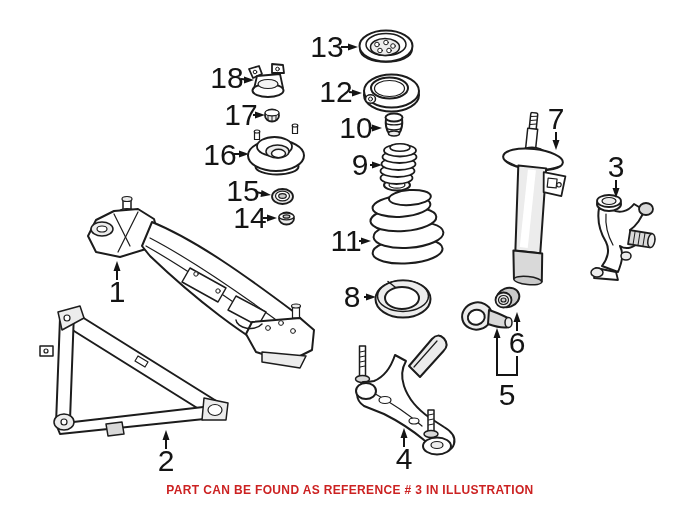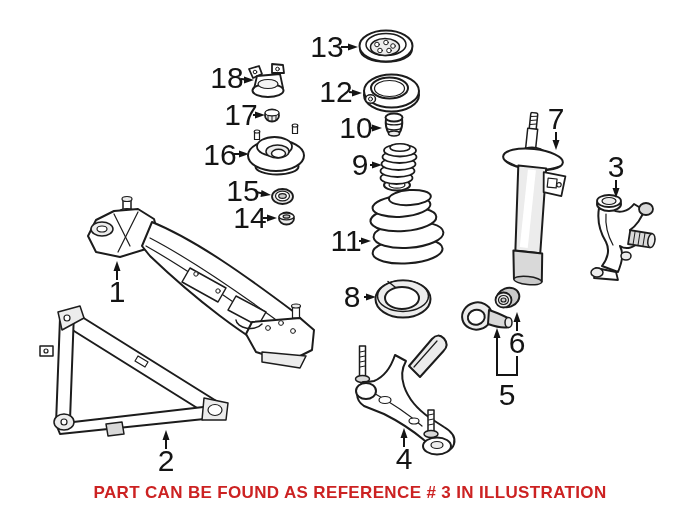--- a/index.html
+++ b/index.html
@@ -9,21 +9,21 @@
   }
   svg{display:block;}
   .num{font-family:"Liberation Sans","DejaVu Sans",sans-serif;font-size:30px;font-weight:400;fill:#141414;}
   .ol{stroke:#1c1c1c;stroke-linejoin:round;stroke-linecap:round;fill:#ffffff;}
   .s2{stroke-width:2;}  .s18{stroke-width:1.8;} .s15{stroke-width:1.5;} .s12{stroke-width:1.2;} .s1{stroke-width:1;}
   .fE{fill:#ececec;} .fD{fill:#d9d9d9;} .fC{fill:#c9c9c9;} .fF{fill:#f4f4f4;} .fN{fill:none;}
   .arw{stroke:#141414;stroke-width:2;fill:none;}
   .ah{fill:#141414;stroke:none;}
   .caption{
     position:absolute;left:0;top:483px;width:700px;text-align:center;
-    font-size:17px;font-weight:bold;letter-spacing:.35px;color:#cc2222;
+    font-size:12px;font-weight:bold;letter-spacing:.35px;color:#cc2222;
   }
 </style>
 </head>
 <body>
 
 <div class="stage">
 <svg width="700" height="506" viewBox="0 0 700 506">
 
   <g>
     <path class="ol s2" d="M360,49 C360,66 412,66 412,49 Z"></path>

